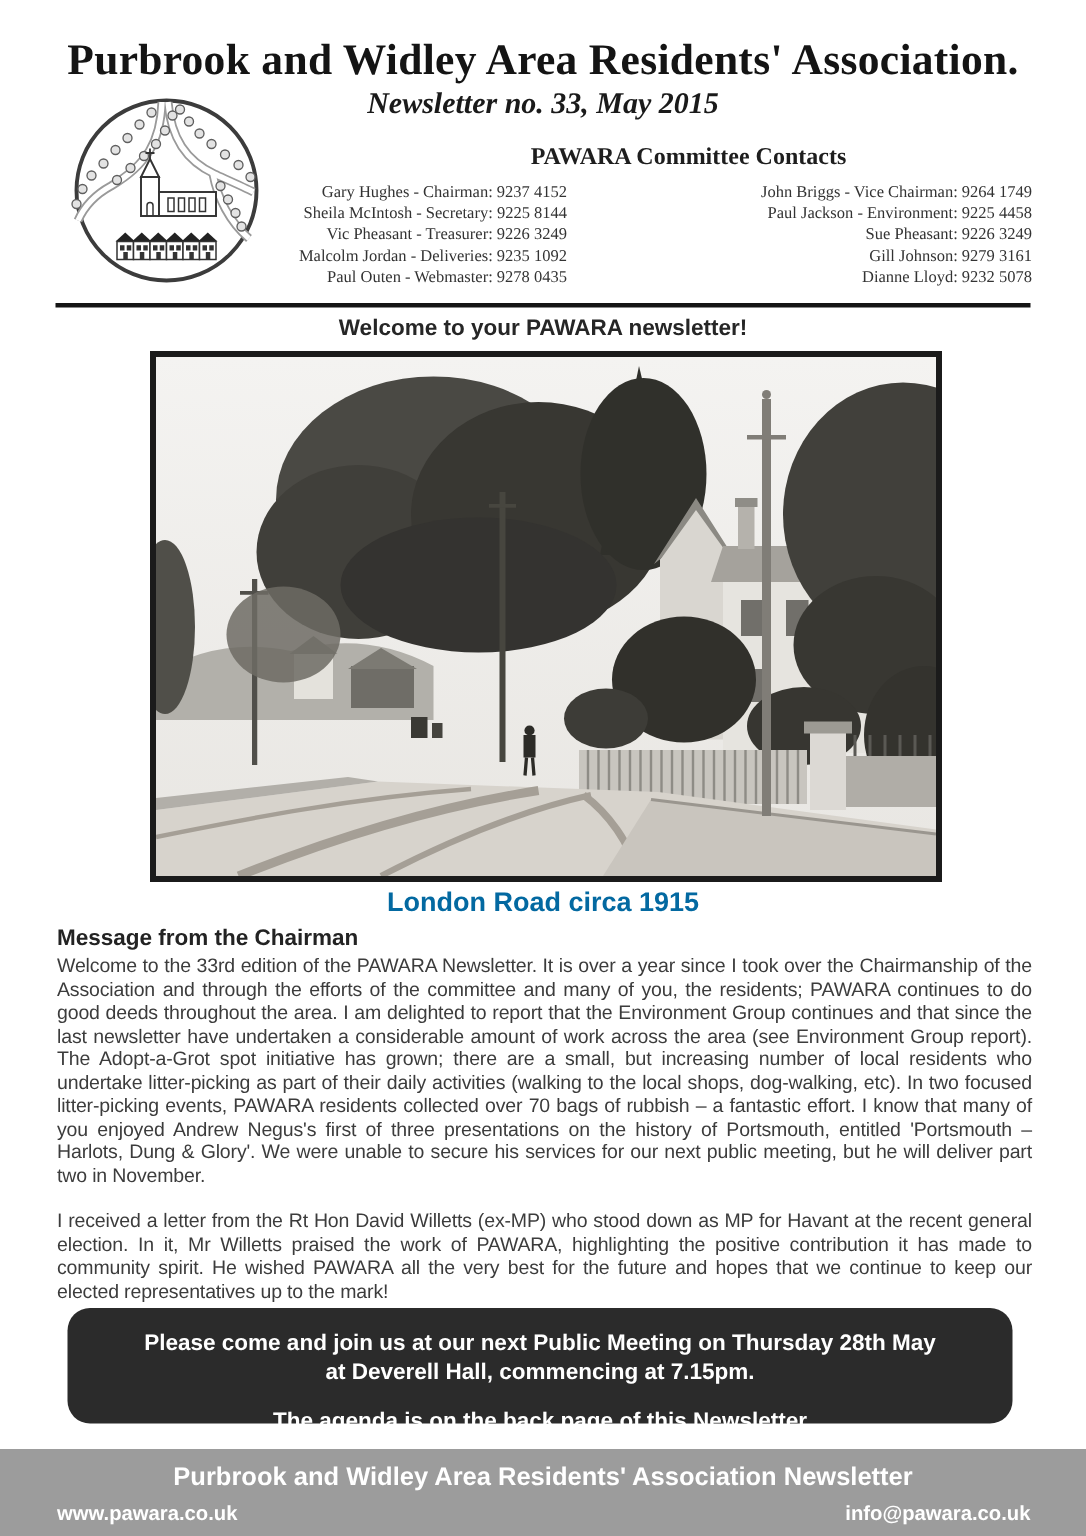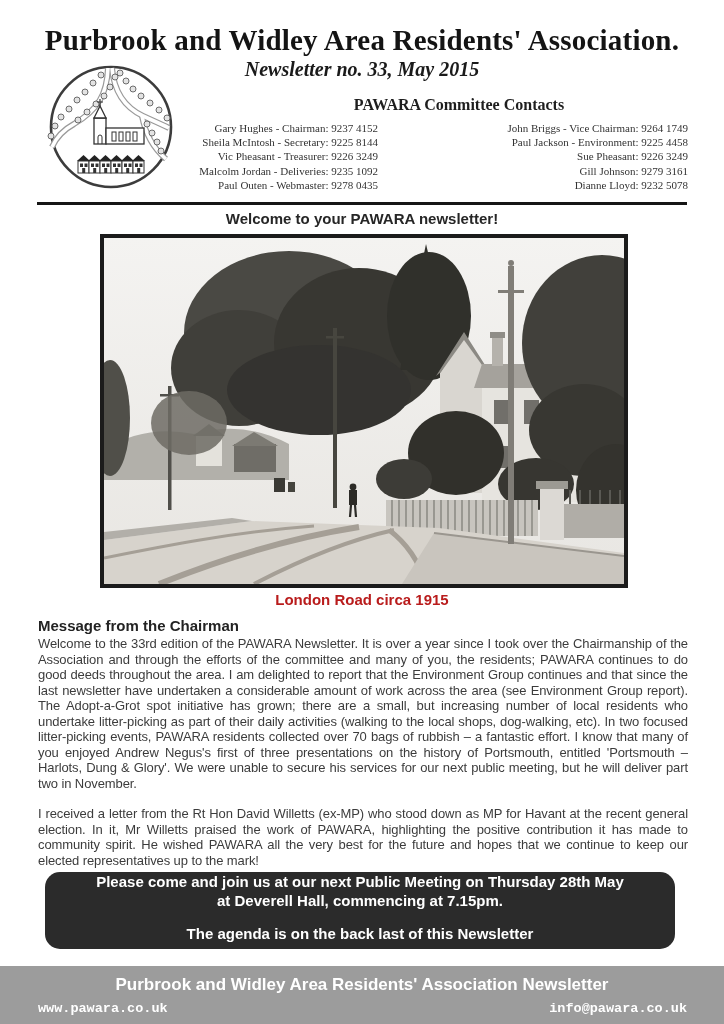--- a/index.html
+++ b/index.html
@@ -36,43 +36,43 @@
   .welcome{
     top:210px;left:0;width:724px;text-align:center;
     font-weight:bold;font-size:15px;color:#262626;
   }
   .photo-frame{
     left:100px;top:234px;width:520px;height:346px;
     border:4px solid #1b1b1b;background:#eceae7;
   }
   .caption{
     top:591px;left:0;width:724px;text-align:center;
-    font-weight:bold;font-size:15px;color:#b91c1c;
+    font-weight:bold;font-size:18px;color:#0369a1;
   }
   .chairman-h{left:38px;top:617px;font-weight:bold;font-size:15px;color:#232323;}
   .para{
     left:38px;width:650px;text-align:justify;
     font-size:13px;line-height:15.5px;letter-spacing:-0.1px;color:#3c3c3c;
   }
   .p1{top:636px;}
   .p2{top:806px;}
   .banner{
     left:45px;top:872px;width:630px;height:77px;box-sizing:border-box;
     background:#2b2b2b;border-radius:15px;color:#ffffff;text-align:center;
-    font-weight:bold;font-size:15px;line-height:19px;padding-top:0;
+    font-weight:bold;font-size:15px;line-height:19px;padding-top:14px;
   }
   .banner-line3{margin-top:14px;}
   .footer{
     left:0;top:966px;width:724px;height:60px;background:#9c9c9c;
     color:#ffffff;box-sizing:border-box;
   }
   .footer-title{text-align:center;font-weight:bold;font-size:17px;padding-top:9px;}
   .footer-row{
     display:flex;justify-content:space-between;
-    padding:6px 37px 0 38px;font-weight:bold;font-size:13.5px;font-family:Liberation Mono, monospace;
+    padding:6px 37px 0 38px;font-weight:bold;font-size:13.5px;
   }
   .footer-link{color:#ffffff;text-decoration:none;cursor:pointer;}
 </style>
 </head>
 <body>
 
 <div class="abs page-title">Purbrook and Widley Area Residents' Association.</div>
 <div class="abs subtitle">Newsletter no. 33, May 2015</div>
 
 <div class="abs logo">
@@ -289,21 +289,21 @@
 
 <div class="abs caption">London Road circa 1915</div>
 
 <div class="abs chairman-h">Message from the Chairman</div>
 <div class="abs para p1">Welcome to the 33rd edition of the PAWARA Newsletter. It is over a year since I took over the Chairmanship of the Association and through the efforts of the committee and many of you, the residents; PAWARA continues to do good deeds throughout the area.   I am delighted to report that the Environment Group continues and that since the last newsletter have undertaken a considerable amount of work across the area (see Environment Group report).   The Adopt-a-Grot spot initiative has grown; there are a small, but increasing number of local residents who undertake litter-picking as part of their daily activities (walking to the local shops, dog-walking, etc).  In two focused litter-picking events, PAWARA residents collected over 70 bags of rubbish – a fantastic effort.   I know that many of you enjoyed Andrew Negus's first of three presentations on the history of Portsmouth, entitled 'Portsmouth – Harlots, Dung &amp; Glory'.   We were unable to secure his services for our next public meeting, but he will deliver part two in November.</div>
 <div class="abs para p2">I received a letter from the Rt Hon David Willetts (ex-MP) who stood down as MP for Havant at the recent general election.   In it, Mr Willetts praised the work of PAWARA, highlighting the positive contribution it has made to community spirit.   He wished PAWARA all the very best for the future and hopes that we continue to keep our elected representatives up to the mark!</div>
 
 <div class="abs banner">
   <div>Please come and join us at our next Public Meeting on Thursday 28th May</div>
   <div>at Deverell Hall, commencing at 7.15pm.</div>
-  <div class="banner-line3">The agenda is on the back last of this Newsletter</div>
+  <div class="banner-line3">The agenda is on the back page of this Newsletter</div>
 </div>
 
 <div class="abs footer">
   <div class="footer-title">Purbrook and Widley Area Residents' Association Newsletter</div>
   <div class="footer-row">
     <span class="footer-link">www.pawara.co.uk</span>
     <span class="footer-link">info@pawara.co.uk</span>
   </div>
 </div>
 

